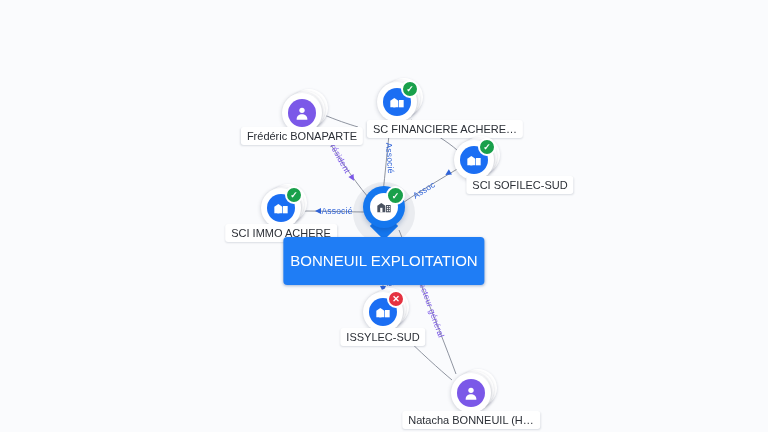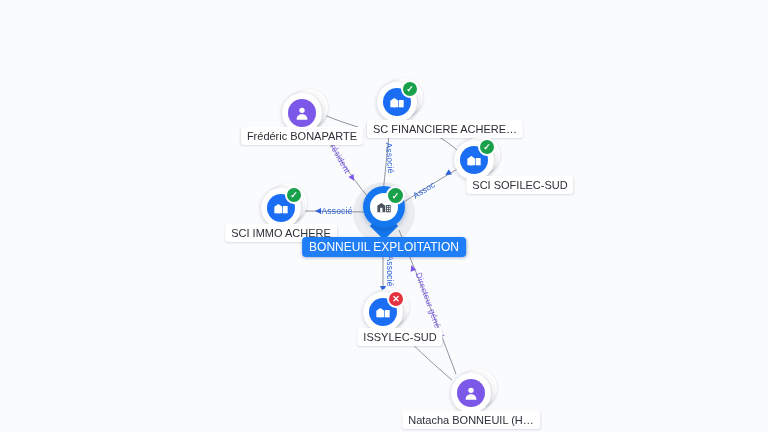--- a/index.html
+++ b/index.html
@@ -173,22 +173,22 @@
     color: #2b2f36;
     font-size: 11px;
     line-height: 14px;
     padding: 2px 6px;
     border-radius: 3px;
     box-shadow: 0 1px 2px rgba(30, 40, 70, 0.14);
   }
   .node-label.focus {
     background: #1f7df5;
     color: #ffffff;
-    font-size: 12px;
-    padding: 3px 7px;
+    font-size: 15px;
+    padding: 17px 7px;
     border-radius: 4px;
     box-shadow: 0 1px 3px rgba(20, 60, 130, 0.35);
   }
 
   
   .edge-label {
     position: absolute;
     white-space: nowrap;
     font-size: 8.5px;
     line-height: 10px;
@@ -364,21 +364,21 @@
                 <rect x="19.2" y="13.6" width="1.7" height="1.7" fill="#ffffff"></rect>
                 <rect x="16.3" y="16.6" width="1.7" height="1.7" fill="#ffffff"></rect>
                 <rect x="19.2" y="16.6" width="1.7" height="1.7" fill="#ffffff"></rect>
                 <path fill="#ffffff" d="M6.3 13.2h3.4v6.8H6.3z"></path>
               </svg>
             </div>
             <div class="badge closed">✕</div>
           </div>
         </div>
       </div>
-      <div class="node-label" style="left: 400px; top: 328px;">ISSYLEC-SUD</div>
+      <div class="node-label" style="left: 383px; top: 328px;">ISSYLEC-SUD</div>
       <div class="node" style="left: 471px; top: 393px;">
         <div class="node-visual" style="width: 40px; height: 40px;">
           <div class="stack s1"></div>
           <div class="stack s2"></div>
           <div class="stack s3"></div>
           <div class="disc">
             <div class="inner-circle person">
               <svg width="16" height="16" viewBox="0 0 24 24" aria-hidden="true">
                 <circle cx="12" cy="8" r="4" fill="#ffffff"></circle>
                 <path fill="#ffffff" d="M4 21c0-4.4 3.6-7 8-7s8 2.6 8 7v1H4v-1z"></path>

